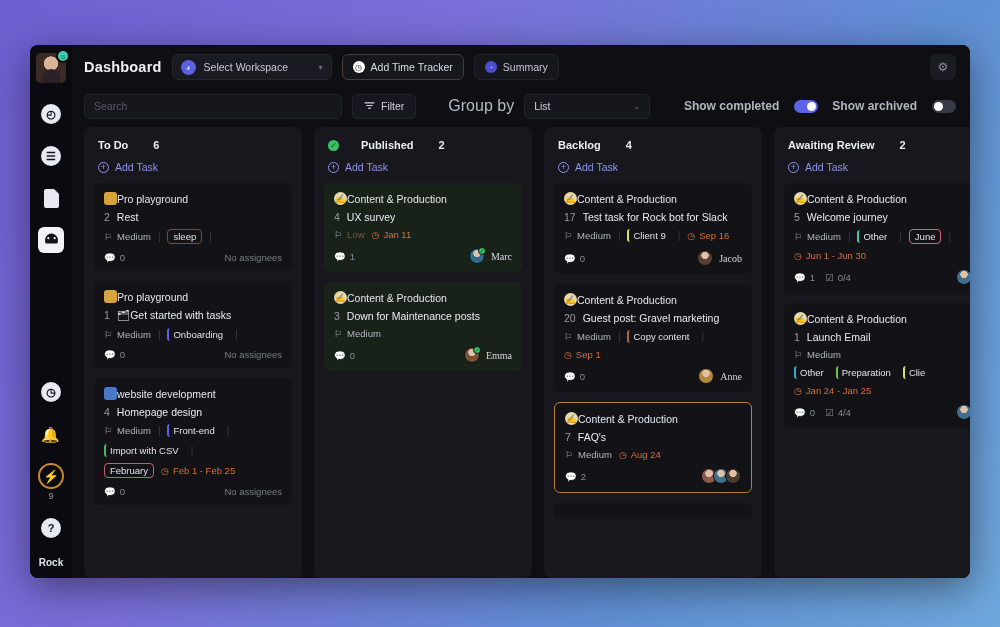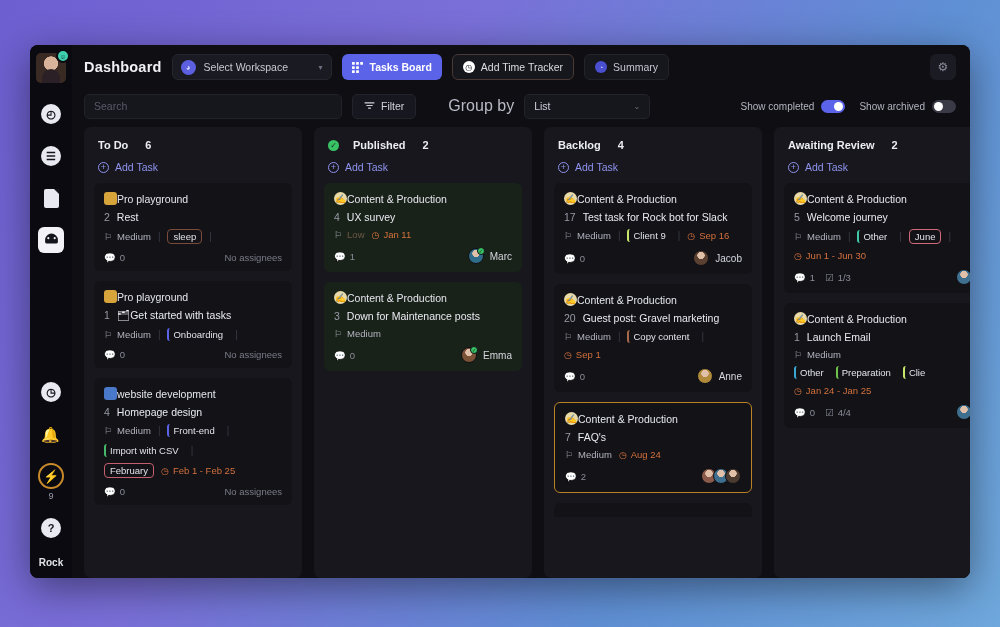--- a/index.html
+++ b/index.html
@@ -135,40 +135,40 @@
     display:flex; align-items:center; gap:6px; height:25px; padding:0 11px;
     background:#17171f; border:1px solid #23232c; border-radius:5px;
     font-size:10.5px; color:#d2d2dc; cursor:pointer;
   }
   .groupby-label { font-size: 16px; color: #b9b9c6; margin-left: 22px; }
   .groupby-select {
     width: 126px; height: 25px; background: #16161d; border: 1px solid #23232c;
     border-radius: 5px; display: flex; align-items: center; padding: 0 9px;
     font-size: 10.5px; color: #cfcfda; cursor: pointer;
   }
-  .toggle-group { display:flex; align-items:center; gap:7px; font-size:10px; color:#b4b4c0; }
+  .toggle-group { display:flex; align-items:center; gap:15px; font-size:12px; color:#b4b4c0;font-weight:bold; }
   .toggle {
     width: 24px; height: 13px; border-radius: 7px; background: #3a3a46; position: relative; cursor:pointer;
   }
   .toggle.on { background: #5b63e8; }
   .toggle::after {
     content:""; position:absolute; top:2px; left:2px; width:9px; height:9px;
     border-radius:50%; background:#fff;
   }
   .toggle.on::after { left: 13px; }
 
   
   .board {
     flex: 1; display: flex; gap: 12px; padding: 4px 0 0 12px; overflow: hidden;
   }
   .column {
     width: 218px; flex: 0 0 218px; background: #17171d; border-radius: 7px;
     display: flex; flex-direction: column; overflow: hidden; padding-bottom: 0;
   }
-  .col-head { display:flex; align-items:center; gap:14px; padding: 12px 14px 0 14px; }
+  .col-head { display:flex; align-items:center; gap:22px; padding: 12px 14px 0 14px; }
   .col-bullet { width: 11px; height: 11px; border-radius: 50%; display:flex;align-items:center;justify-content:center;font-size:8px;color:#0d2a16;}
   .col-title { font-size: 11px; font-weight: bold; color: #ececf3; }
   .col-count { font-size: 11px; font-weight: bold; color: #ececf3; margin-left: 3px;}
   .add-task {
     display:flex; align-items:center; gap:6px; padding: 10px 14px 10px 14px;
     font-size: 10.5px; color: #8f93ef; cursor: pointer;
   }
   .plus-circle {
     width: 11px; height: 11px; border-radius: 50%; border: 1px solid #8f93ef;
     display:flex; align-items:center; justify-content:center; font-size: 9px; line-height: 1;
@@ -193,21 +193,21 @@
     font-size: 9.5px; color:#e2e2ea; padding: 1px 5px 1px 4px; border-radius: 3px;
     border-left: 2.5px solid #888; background: transparent; white-space: nowrap;
   }
   .tag.boxed { border: 1px solid #6b4040; border-radius: 4px; padding: 1px 5px; }
   .date { display:flex; align-items:center; gap:4px; font-size:9.5px; color:#d4713c; white-space: nowrap;}
   .date .cl { font-size: 9px; }
   .card-foot { display:flex; align-items:center; justify-content:space-between; margin-top: 2px; }
   .foot-left { display:flex; align-items:center; gap:10px; font-size:9.5px; color:#8c8c9a; }
   .foot-item { display:flex; align-items:center; gap:4px; }
   .no-assignees { font-size: 9.5px; color: #7c7c8a; }
-  .assignee { display:flex; align-items:center; gap:6px; font-size:10px; color:#d6d6e0; }
+  .assignee { display:flex; align-items:center; gap:6px; font-size:10px; color:#d6d6e0;font-family:Liberation Serif, serif; }
   .av {
     width: 16px; height: 16px; border-radius: 50%; position: relative; flex: 0 0 16px;
   }
   .av .online {
     position:absolute; right:-2px; top:-2px; width:8px; height:8px; border-radius:50%;
     background:#3ac267; border:1.5px solid #121217; display:flex;align-items:center;justify-content:center;
     font-size:5px; color:#062f13;
   }
   .av-stack { display:flex; align-items:center; }
   .av-stack .av { margin-left: -4px; border: 1.5px solid #121217; }
@@ -264,34 +264,20 @@
 
     <div class="topbar">
       <div class="page-title">Dashboard</div>
 
       <div class="workspace-select">
         <span class="ws-dot">◕</span>
         <span class="ws-label">Select Workspace</span>
         <span class="caret">▾</span>
       </div>
 
-      <div class="tb-btn primary">
-        <span class="ico-sq">
-          <svg width="11" height="11" viewBox="0 0 12 12" fill="#fff">
-              <rect x="0" y="0" width="3" height="3" rx=".6"></rect>
-              <rect x="4.5" y="0" width="3" height="3" rx=".6"></rect>
-              <rect x="9" y="0" width="3" height="3" rx=".6"></rect>
-              <rect x="0" y="4.5" width="3" height="3" rx=".6"></rect>
-              <rect x="4.5" y="4.5" width="3" height="3" rx=".6"></rect>
-              <rect x="0" y="9" width="3" height="3" rx=".6"></rect>
-              <rect x="4.5" y="9" width="3" height="3" rx=".6"></rect>
-            </svg>
-        </span>
-        <span>Tasks Board</span>
-      </div>
 
       <div class="tb-btn outline">
         <span class="clock-ico">◷</span>
         <span>Add Time Tracker</span>
       </div>
 
       <div class="tb-btn ghost">
         <span class="sum-ico">◔</span>
         <span>Summary</span>
       </div>
@@ -684,21 +670,21 @@
                 </span>
               </div>
               <div class="card-foot">
                 <div class="foot-left">
                   <span class="foot-item">
                     <span>💬</span>
                     <span>1</span>
                   </span>
                   <span class="foot-item">
                     <span>☑</span>
-                    <span>1/3</span>
+                    <span>0/4</span>
                   </span>
                 </div>
                 <div class="assignee">
                   <span class="av-stack">
                     <span class="av" style="background: radial-gradient(circle at 50% 32%, rgb(224, 192, 168) 0px, rgb(224, 192, 168) 30%, rgb(63, 111, 143) 32%, rgb(63, 111, 143) 100%);"></span>
                   </span>
                 </div>
               </div>
             </div>
             <div class="card">

